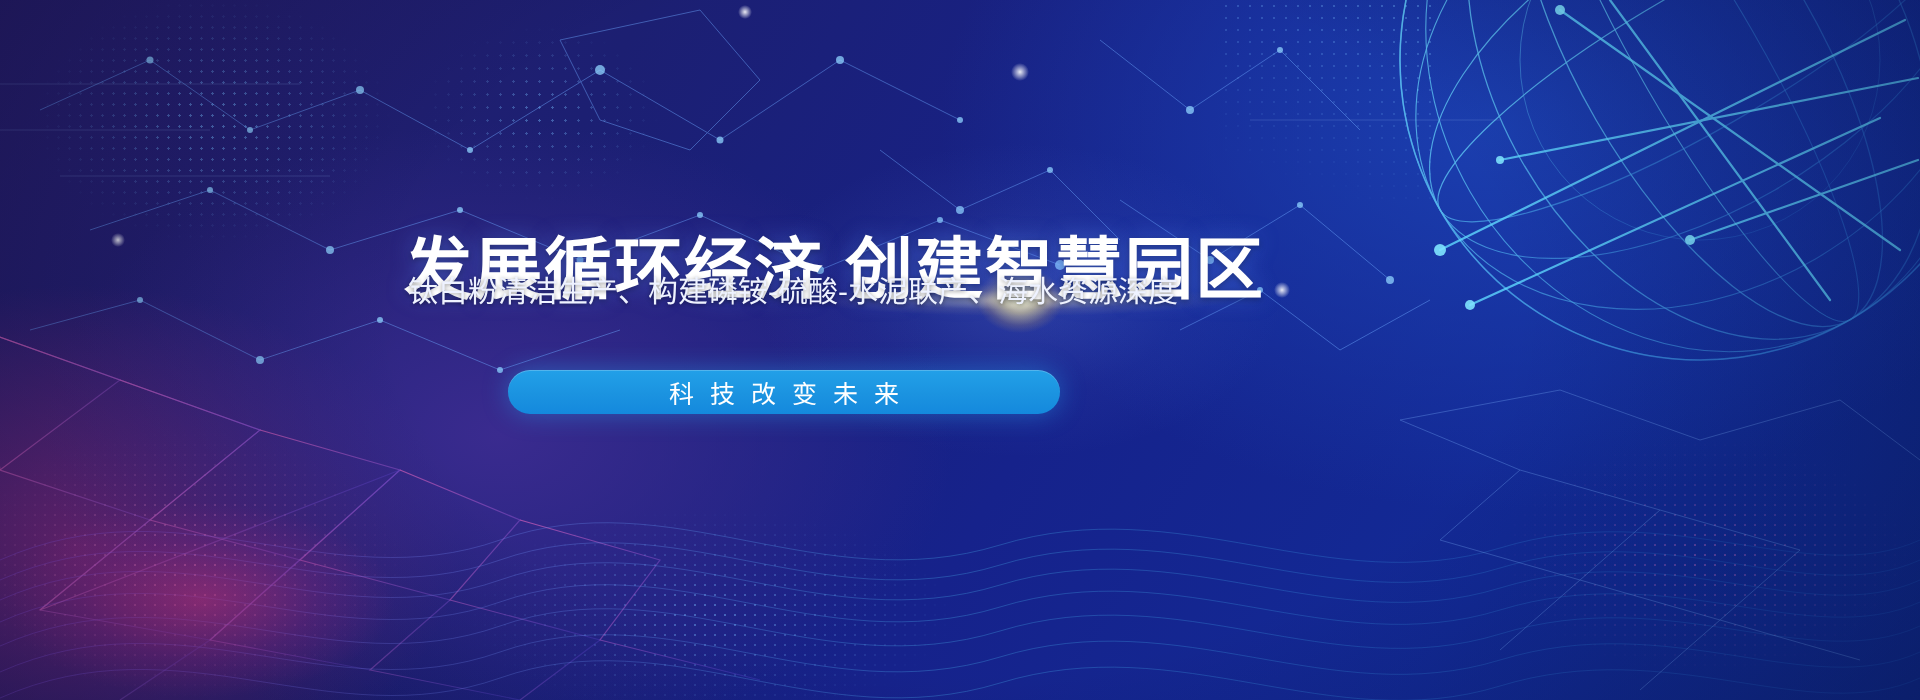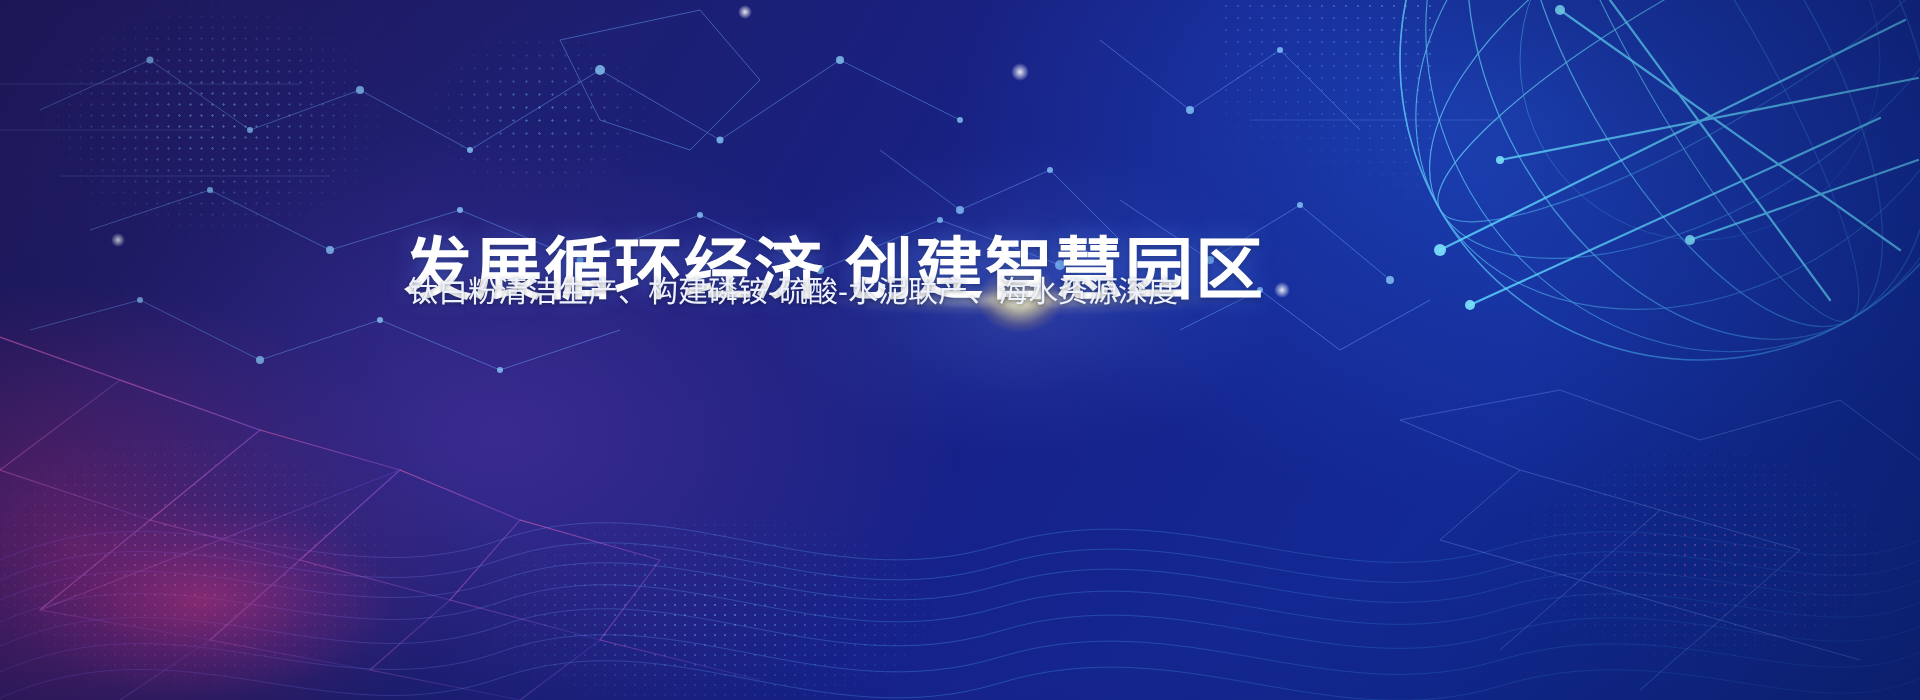--- a/index.html
+++ b/index.html
@@ -340,14 +340,15 @@
   <div class="bg-vignette"></div>
 
   <div class="content">
 
     <h1 class="headline">发展循环经济  创建智慧园区</h1>
 
     <div class="subtitle">
       <span class="subtitle-line">钛白粉清洁生产、构建磷铵-硫酸-水泥联产、海水资源深度</span>
     </div>
 
+    <button class="cta-button">科技改变未来</button>
   </div>
 </div>
 
 </body></html>

